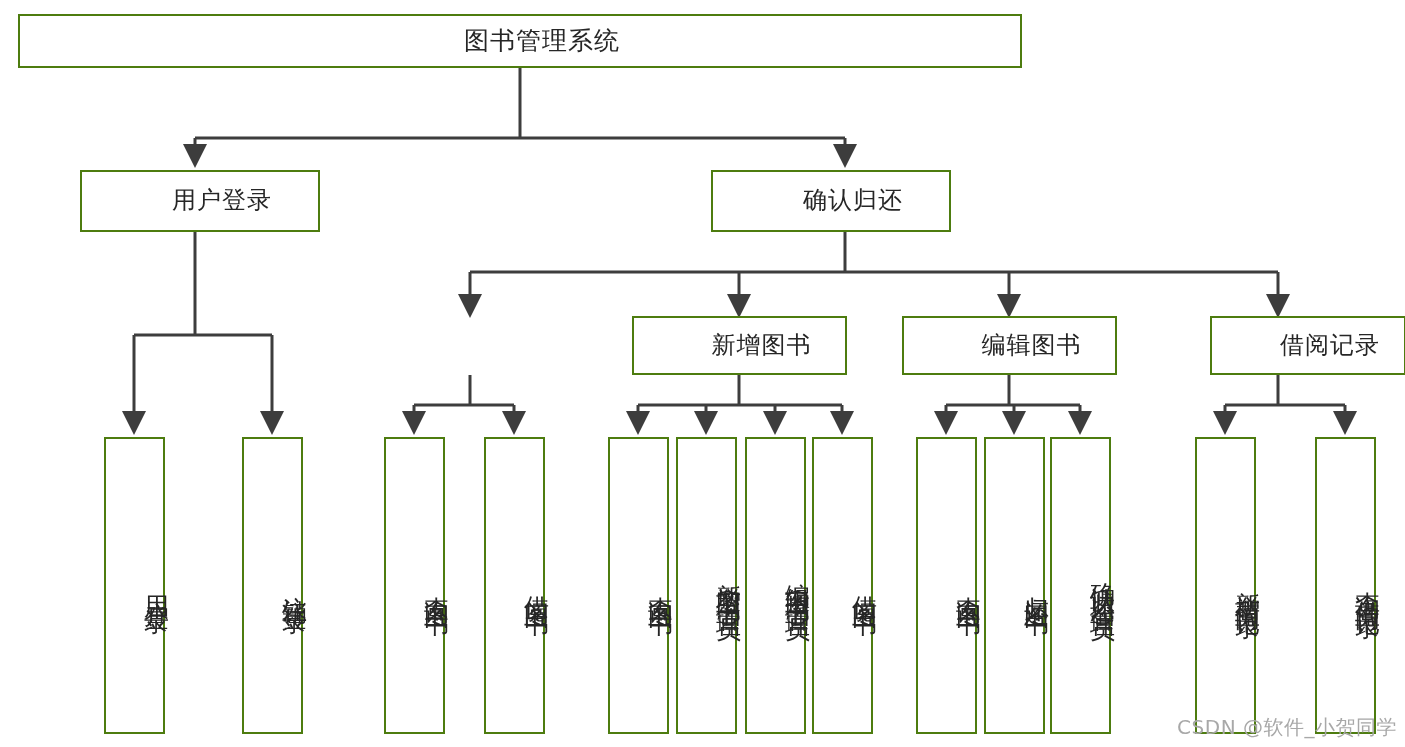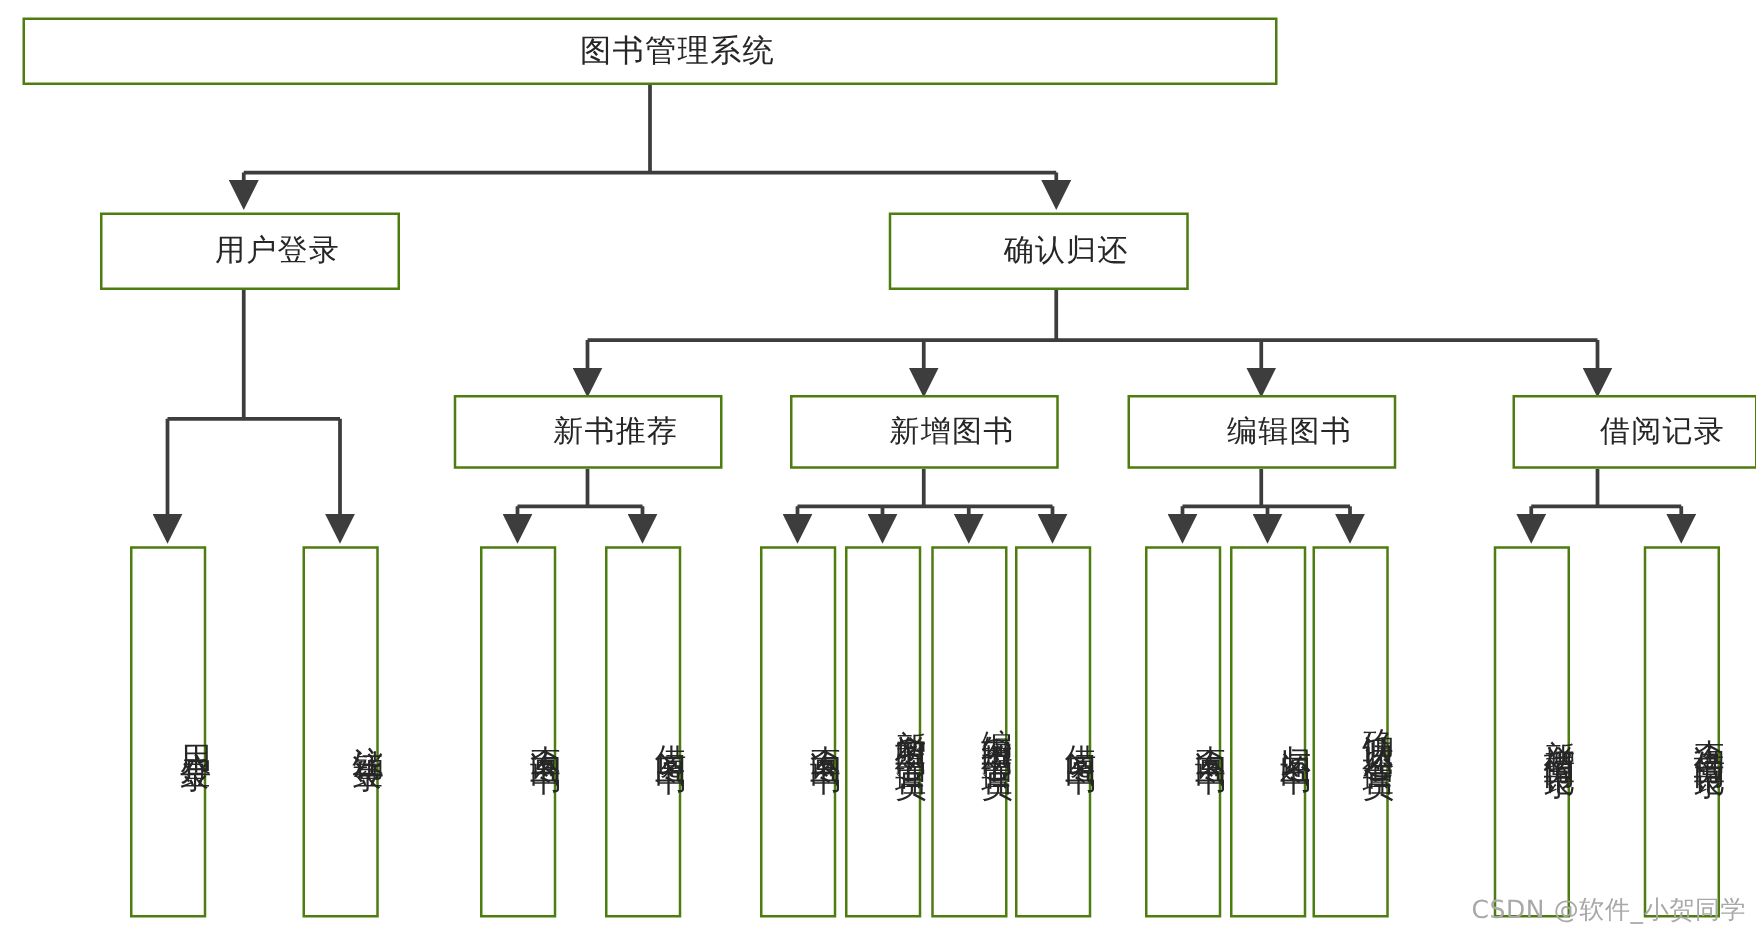--- a/index.html
+++ b/index.html
@@ -135,23 +135,20 @@
     <span class="label">图书管理系统</span>
   </div>
 
   <div class="node h-node" style="left:80px; top:170px; width:240px; height:62px;">
     <span class="label">用户登录</span>
   </div>
   <div class="node h-node" style="left:711px; top:170px; width:240px; height:62px;">
     <span class="label">确认归还</span>
   </div>
 
-  <div class="node h-node" style="left:363px; top:316px; width:215px; height:59px;">
-    <span class="label">新书推荐</span>
-  </div>
   <div class="node h-node" style="left:632px; top:316px; width:215px; height:59px;">
     <span class="label">新增图书</span>
   </div>
   <div class="node h-node" style="left:902px; top:316px; width:215px; height:59px;">
     <span class="label">编辑图书</span>
   </div>
   <div class="node h-node" style="left:1210px; top:316px; width:196px; height:59px;">
     <span class="label">借阅记录</span>
   </div>
 

